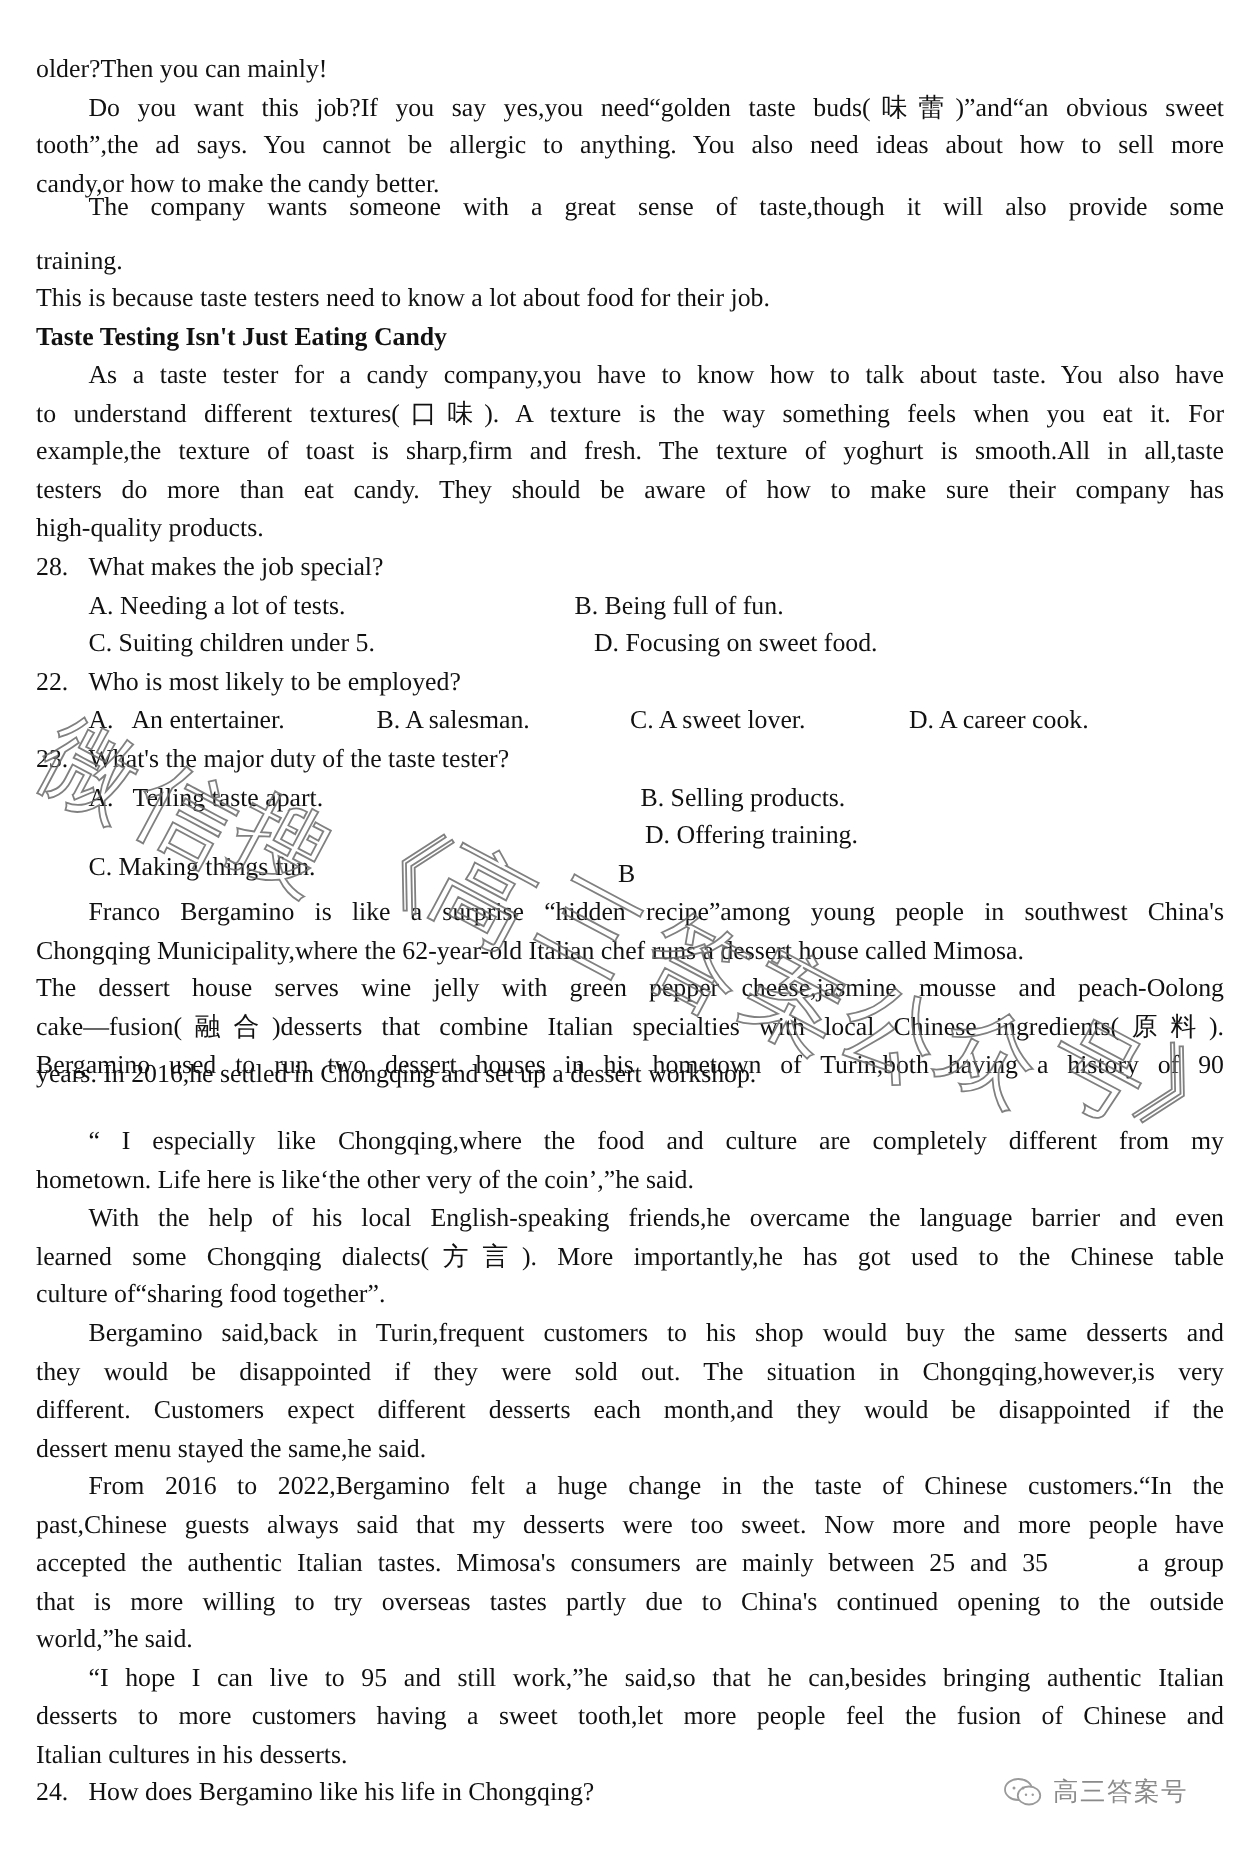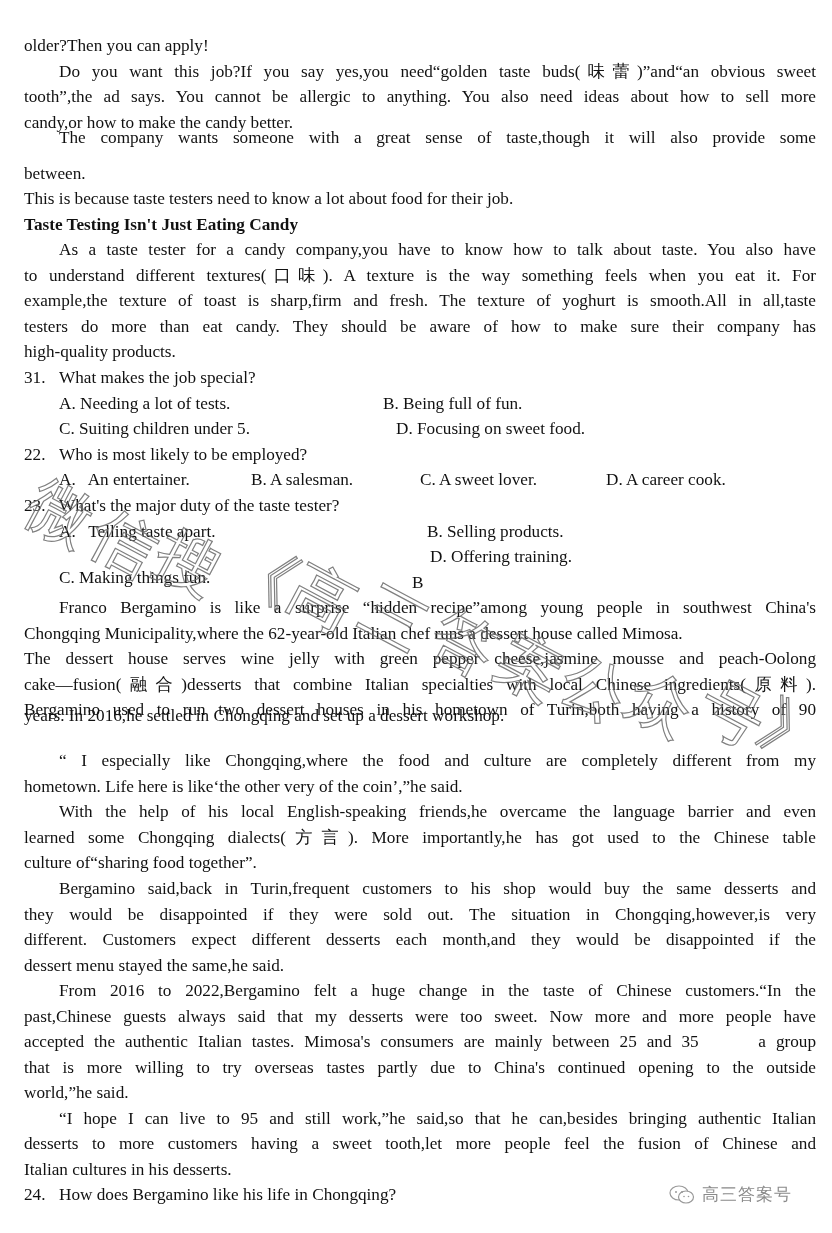--- a/index.html
+++ b/index.html
@@ -22,38 +22,38 @@
   }
   .logo { position: absolute; left: 668px; top: 1183px; display: flex; align-items: center; gap: 6px; }
   .logo-icon { width: 28px; height: 22px; position: relative; }
   .logo-text { font-family: "DejaVu Sans", sans-serif; font-size: 17px; color: #8a8a8a; letter-spacing: 1px; }
 </style>
 </head>
 <body>
 
 <div class="page">
 
-  <div class="line" style="top:0px">older?Then you can apply!</div>
+  <div class="line" style="top:0px">older?Then you can mainly!</div>
   <div class="line just ind" style="top:26px">Do you want this job?If you say yes,you need“golden taste buds(味蕾)”and“an obvious sweet</div>
   <div class="line just" style="top:51px">tooth”,the ad says. You cannot be allergic to anything. You also need ideas about how to sell more</div>
   <div class="line" style="top:77px">candy,or how to make the candy better.</div>
   <div class="line just ind" style="top:92px">The company wants someone with a great sense of taste,though it will also provide some</div>
-  <div class="line" style="top:128px">between.</div>
+  <div class="line" style="top:128px">training.</div>
   <div class="line" style="top:153px">This is because taste testers need to know a lot about food for their job.</div>
 
   <div class="line bold" style="top:179px">Taste Testing Isn't Just Eating Candy</div>
 
   <div class="line just ind" style="top:204px">As a taste tester for a candy company,you have to know how to talk about taste. You also have</div>
   <div class="line just" style="top:230px">to understand different textures(口味). A texture is the way something feels when you eat it. For</div>
   <div class="line just" style="top:255px">example,the texture of toast is sharp,firm and fresh. The texture of yoghurt is smooth.All in all,taste</div>
   <div class="line just" style="top:281px">testers do more than eat candy. They should be aware of how to make sure their company has</div>
   <div class="line" style="top:306px">high-quality products.</div>
 
   <div>
-    <div class="line" style="top:332px">31.</div>
+    <div class="line" style="top:332px">28.</div>
     <div class="line" style="top:332px; left:35px">What makes the job special?</div>
     <div class="opt" style="top:358px; left:35px">A. Needing a lot of tests.</div>
     <div class="opt" style="top:358px; left:359px">B. Being full of fun.</div>
     <div class="opt" style="top:383px; left:35px">C. Suiting children under 5.</div>
     <div class="opt" style="top:383px; left:372px">D. Focusing on sweet food.</div>
   </div>
 
   <div>
     <div class="line" style="top:409px">22.</div>
     <div class="line" style="top:409px; left:35px">Who is most likely to be employed?</div>

